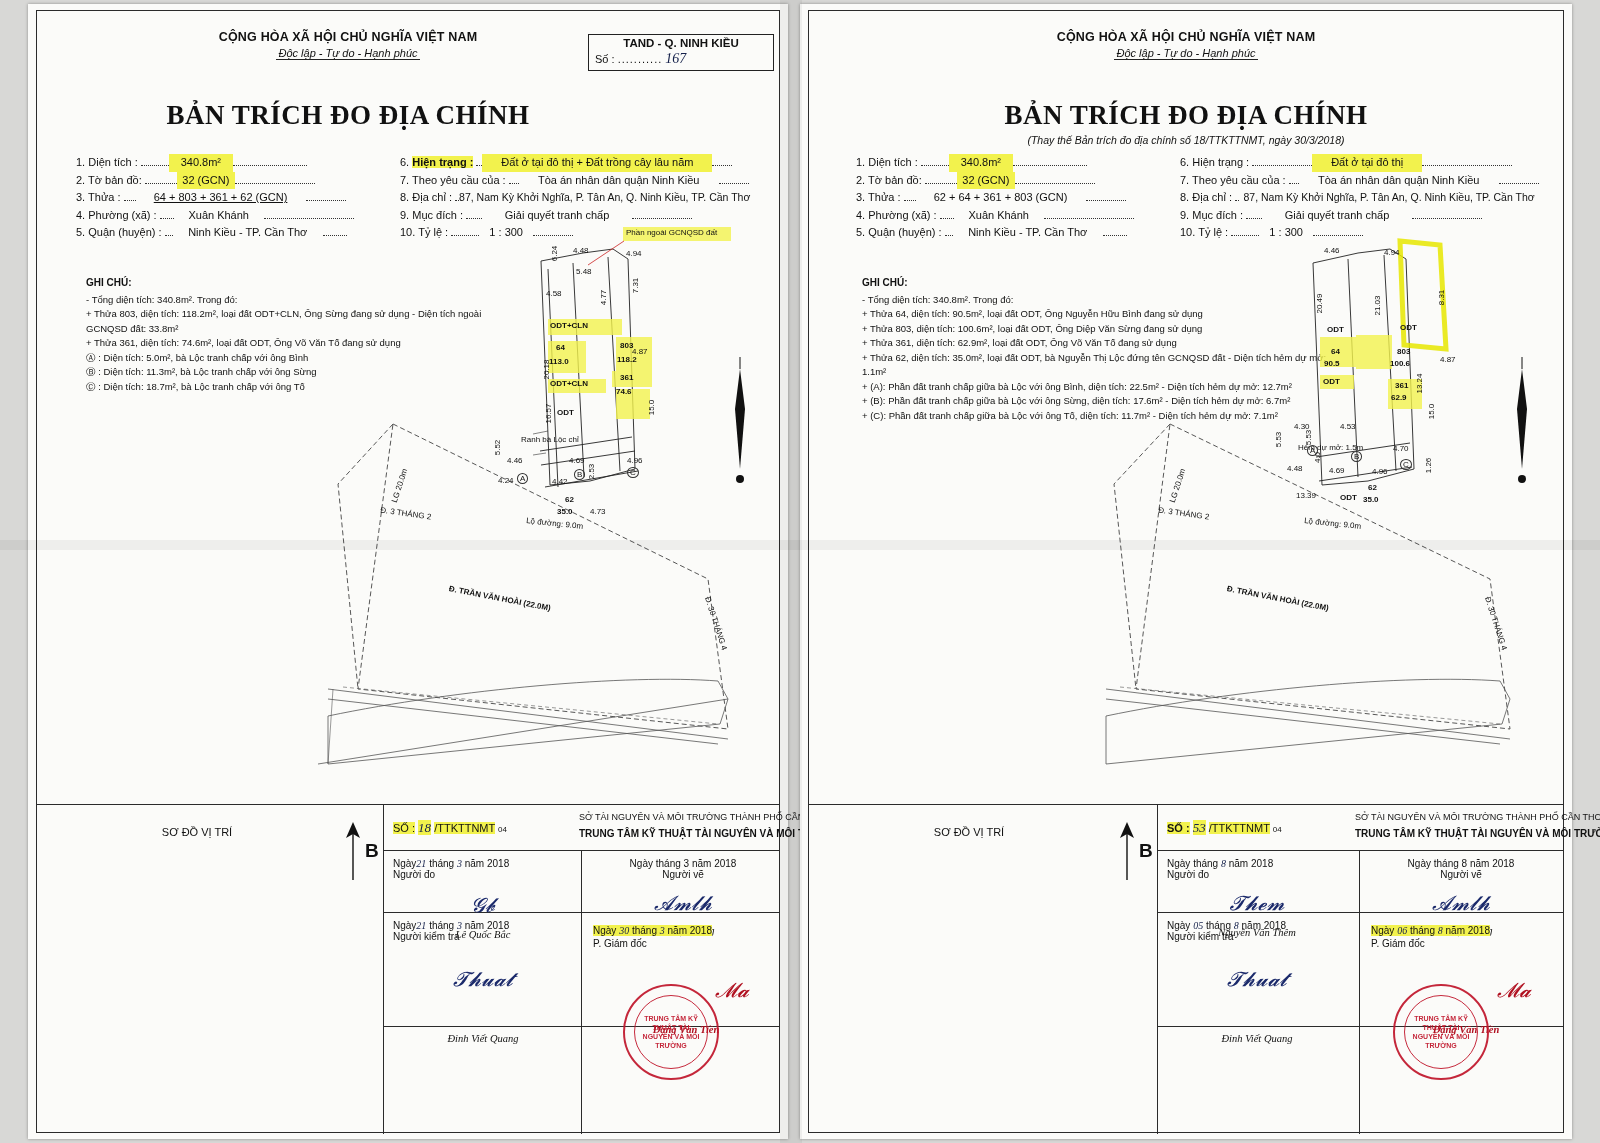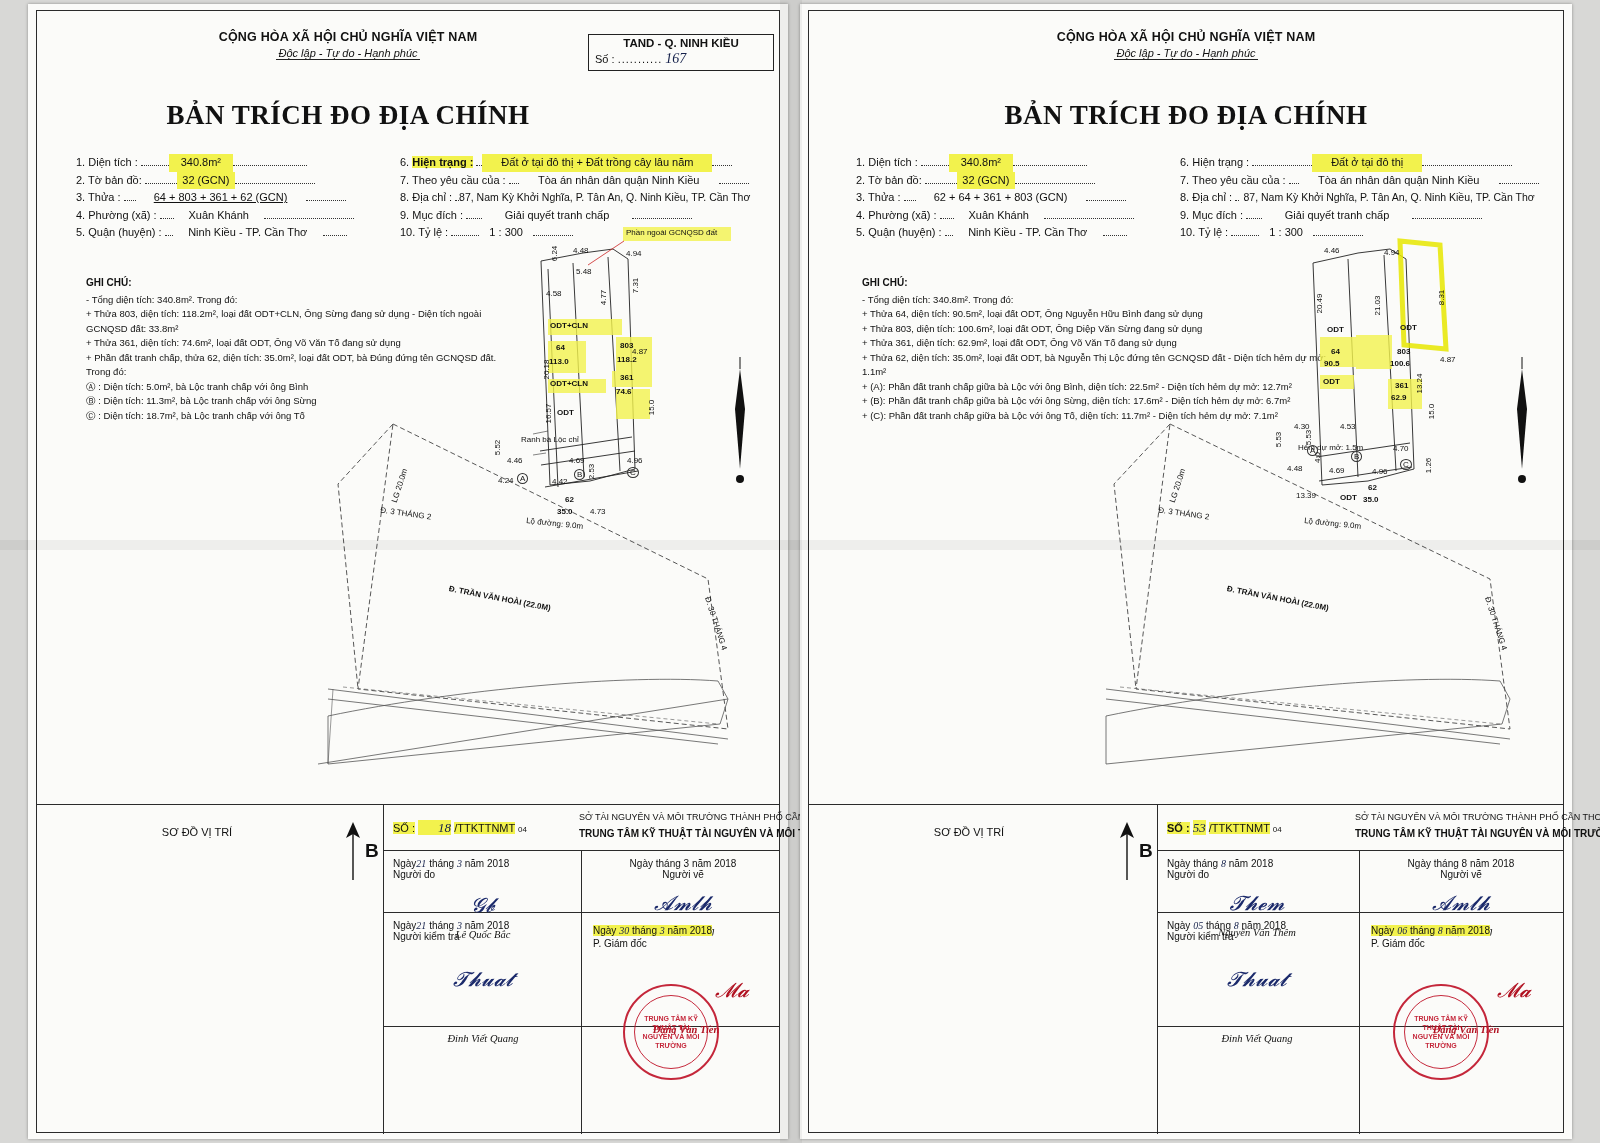--- a/index.html
+++ b/index.html
@@ -90,21 +90,20 @@
         <span class="dot" style="width:16px;"></span><span class="fval" style="width:150px;">Giải quyết tranh chấp</span><span class="dot" style="width:60px;"></span></div>
       <div class="row"><span>10.</span> <span>Tỷ lệ :</span>
         <span class="dot" style="width:28px;"></span><span class="fval" style="width:54px;">1 : 300</span><span class="dot" style="width:40px;"></span></div>
     </div>
 
     <div class="note" style="left:58px;top:272px;width:430px;">
       <div style="margin-bottom:2px;"><b>GHI CHÚ:</b></div>
       <div>- Tổng diện tích: 340.8m². Trong đó:</div>
       <div>+ Thửa 803, diện tích: 118.2m², loại đất ODT+CLN, Ông Sừng đang sử dụng - Diện tích ngoài GCNQSD đất: 33.8m²</div>
       <div>+ Thửa 361, diện tích: 74.6m², loại đất ODT, Ông Võ Văn Tố đang sử dụng</div>
-      <div>+ Phần đất tranh chấp, thửa 62, diện tích: 35.0m², loại đất ODT, bà Đúng đứng tên GCNQSD đất. Trong đó:</div>
       <div>Ⓐ : Diện tích: 5.0m², bà Lộc tranh chấp với ông Bình</div>
       <div>Ⓑ : Diện tích: 11.3m², bà Lộc tranh chấp với ông Sừng</div>
       <div>Ⓒ : Diện tích: 18.7m², bà Lộc tranh chấp với ông Tố</div>
     </div>
 
     <div class="map" style="left:0;top:215px;width:760px;height:560px;">
       <svg width="760" height="560" viewBox="0 0 760 560">
 
         <path d="M365,205 L680,360 L700,510 L330,470 Z" fill="none" stroke="#444" stroke-width="0.9" stroke-dasharray="5,3"></path>
         <path d="M365,205 L310,265 L330,470" fill="none" stroke="#444" stroke-width="0.9" stroke-dasharray="5,3"></path>
@@ -212,21 +211,21 @@
       <div class="compass" style="left:298px;top:12px;">
         <svg width="40" height="70">
             <path d="M18,64 L18,16" stroke="#111" stroke-width="1.4"></path>
             <path d="M18,6 L25,22 L18,18 L11,22 Z" fill="#111"></path>
           </svg>
       </div>
       <div style="position:absolute;left:328px;top:36px;font-size:19px;font-weight:bold;">B</div>
 
       <div style="position:absolute;left:356px;top:16px;font-size:11px;">
         <span class="hl">SỐ :</span>
-        <span class="hl hand" style="font-size:13px;padding-left:20px;">18</span>
+        <span class="hl hand" style="font-size:13px;">18</span>
         <span class="hl">/TTKTTNMT</span>
         <span class="tiny">04</span>
       </div>
       <div class="ctr" style="position:absolute;left:548px;top:8px;width:200px;font-size:9px;white-space:nowrap;margin-left:-6px;">SỞ TÀI NGUYÊN VÀ MÔI TRƯỜNG THÀNH PHỐ CẦN THƠ</div>
       <div class="ctr" style="position:absolute;left:548px;top:24px;width:200px;font-size:10px;font-weight:bold;white-space:nowrap;margin-left:-6px;">TRUNG TÂM KỸ THUẬT TÀI NGUYÊN VÀ MÔI TRƯỜNG</div>
 
       <div style="position:absolute;left:356px;top:54px;width:180px;">
         <div style="font-size:10px;"><span>Ngày</span><span class="hand">21</span> <span>tháng</span> <span class="hand">3</span> <span>năm 2018</span></div>
         <div style="font-size:10px;">Người đo</div>
         <div class="sigblue" style="text-align:center;margin-top:14px;">𝓖𝓫</div>
@@ -262,20 +261,21 @@
 
   <div class="sheet right">
     <div class="inner"></div>
 
     <div class="hdr" style="top:26px;left:0;">
       <div class="l1">CỘNG HÒA XÃ HỘI CHỦ NGHĨA VIỆT NAM</div>
       <div class="l2"><span class="ul">Độc lập - Tự do - Hạnh phúc</span></div>
     </div>
 
     <div class="title" style="top:96px;left:0;">BẢN TRÍCH ĐO ĐỊA CHÍNH</div>
+    <div class="subtitle" style="top:130px;left:0;">(Thay thế Bản trích đo địa chính số 18/TTKTTNMT, ngày 30/3/2018)</div>
 
     <div class="fields" style="left:56px;top:150px;width:310px;">
       <div class="row"><span>1.</span> <span>Diện tích :</span>
         <span class="dot" style="width:28px;"></span><span class="fval hl" style="width:64px;">340.8m²</span><span class="dot" style="width:74px;"></span></div>
       <div class="row"><span>2.</span> <span>Tờ bản đồ:</span>
         <span class="dot" style="width:32px;"></span><span class="fval hl" style="width:58px;">32 (GCN)</span><span class="dot" style="width:80px;"></span></div>
       <div class="row"><span>3.</span> <span>Thửa :</span>
         <span class="dot" style="width:12px;"></span><span class="fval" style="width:170px;">62 + 64 + 361 + 803 (GCN)</span><span class="dot" style="width:40px;"></span></div>
       <div class="row"><span>4.</span> <span>Phường (xã) :</span>
         <span class="dot" style="width:14px;"></span><span class="fval" style="width:90px;">Xuân Khánh</span><span class="dot" style="width:90px;"></span></div>

